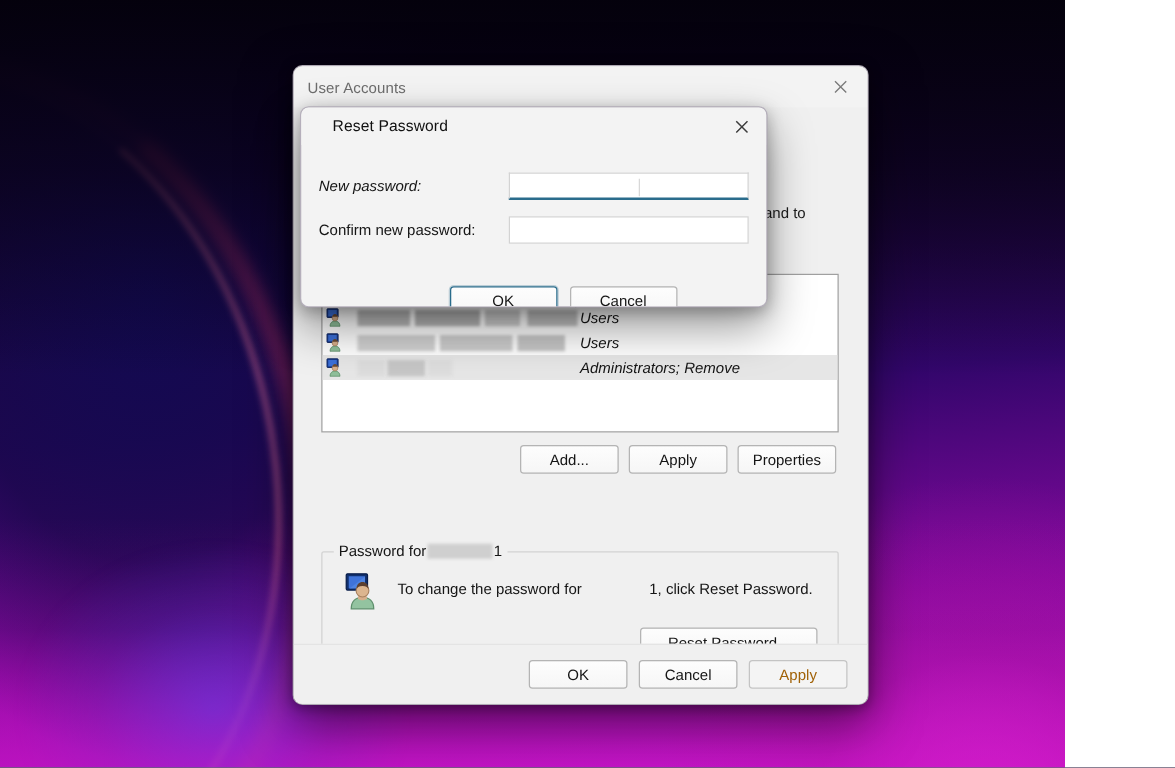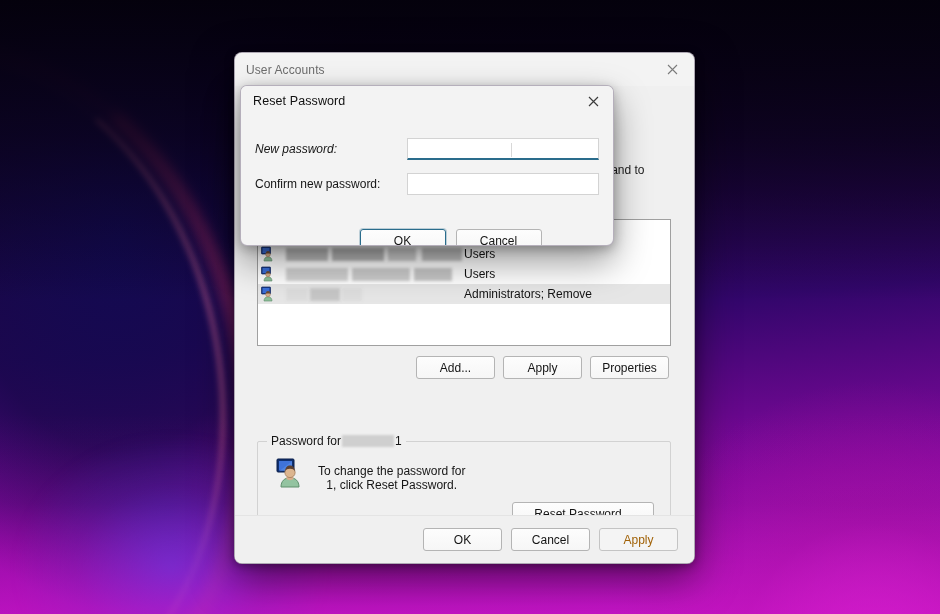--- a/index.html
+++ b/index.html
@@ -6,21 +6,21 @@
     margin: 0;
     padding: 0;
     width: 940px;
     height: 614px;
     overflow: hidden;
     font-family: "Liberation Sans", sans-serif;
   }
 
   #desktop {
     position: relative;
-    width: 940px;
+    width: 852px;
     height: 614px;
     overflow: hidden;
     background: #120528;
   }
 
   
   .wp-base {
     position: absolute;
     inset: 0;
     background: linear-gradient(175deg, #050210 0%, #16052f 22%, #32066b 52%, #85099f 78%, #c317c9 100%);
@@ -189,21 +189,21 @@
     height: 13px;
     position: relative;
   }
   .lv-name .redact {
     position: absolute;
     top: 0;
     height: 13px;
     background: #c9c9c9;
     filter: blur(1.4px);
   }
-  .lv-group { padding-left: 2px; white-space: nowrap; }
+  .lv-group { padding-left: 2px; white-space: nowrap; font-style: italic; }
 
   
   .btn-row {
     position: absolute;
     left: 22px;
     top: 270px;
     width: 412px;
     display: flex;
     justify-content: flex-end;
     gap: 8px;
@@ -258,23 +258,22 @@
     margin: 0 1px;
     vertical-align: middle;
   }
   .gb-inner-text {
     position: absolute;
     left: 60px;
     top: 22px;
     font-size: 12px;
     color: #151515;
     display: flex;
-    align-items: center;
+    align-items: flex-start;
     white-space: nowrap;
-    flex-direction: column;
   }
   .gb-user-icon {
     position: absolute;
     left: 18px;
     top: 14px;
     width: 32px; height: 32px;
   }
   .gb-reset-btn {
     position: absolute;
     right: 16px;
@@ -306,21 +305,21 @@
     height: 159px;
     background: #f3f3f3;
     border: 1px solid rgba(140,130,150,0.6);
     border-radius: 7px;
     box-shadow: 0 16px 36px rgba(0,0,0,0.40), 0 3px 12px rgba(0,0,0,0.26);
   }
   #reset-password-window .titlebar { height: 30px; }
   #reset-password-window .titlebar .title {
     color: #111111;
     font-size: 12.5px;
-    padding-left: 12px;
+    padding-left: 25px;
   }
   #reset-password-window .win-close {
     width: 40px; height: 30px;
     color: #444;
   }
   .rp-body {
     position: relative;
     height: 128px;
   }
   .rp-label {

